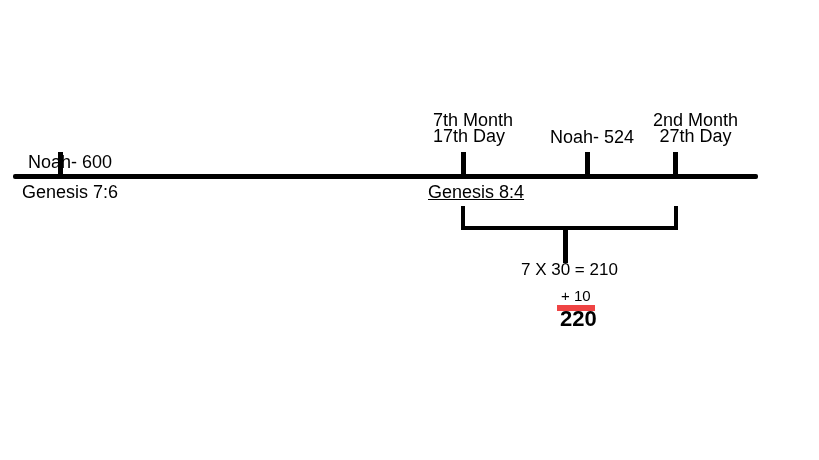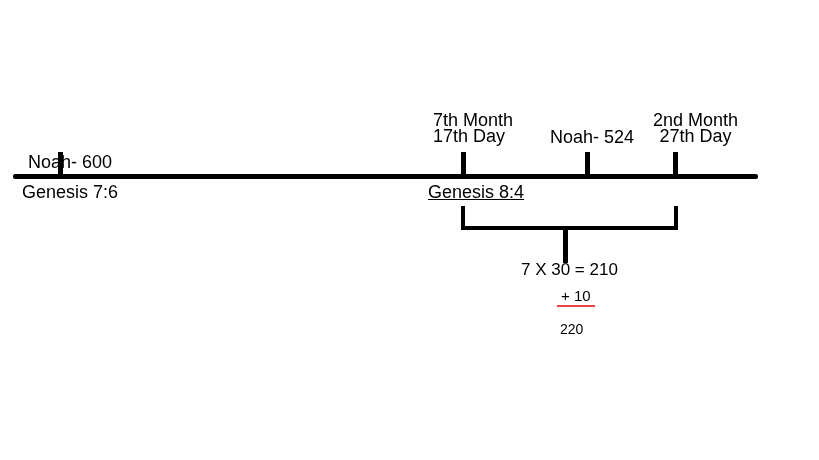--- a/index.html
+++ b/index.html
@@ -64,28 +64,28 @@
     white-space: nowrap;
     margin-left: 15px;
   }
   .calc-addend {
     position: absolute;
     left: 557px;
     top: 287px;
     font-size: 15px;
     white-space: nowrap;
     padding: 0 4px 1px 4px;
-    border-bottom: 2px solid #ef4444;
+    border-bottom: 6px solid #ef4444;
   }
   .calc-total {
     position: absolute;
     left: 560px;
-    top: 321px;
-    font-size: 14px;
-    font-weight: normal;
+    top: 306px;
+    font-size: 22px;
+    font-weight: bold;
     white-space: nowrap;
   }
 </style>
 </head>
 <body>
 
 <div class="canvas">
 
 
   <div class="tl-line"></div>

